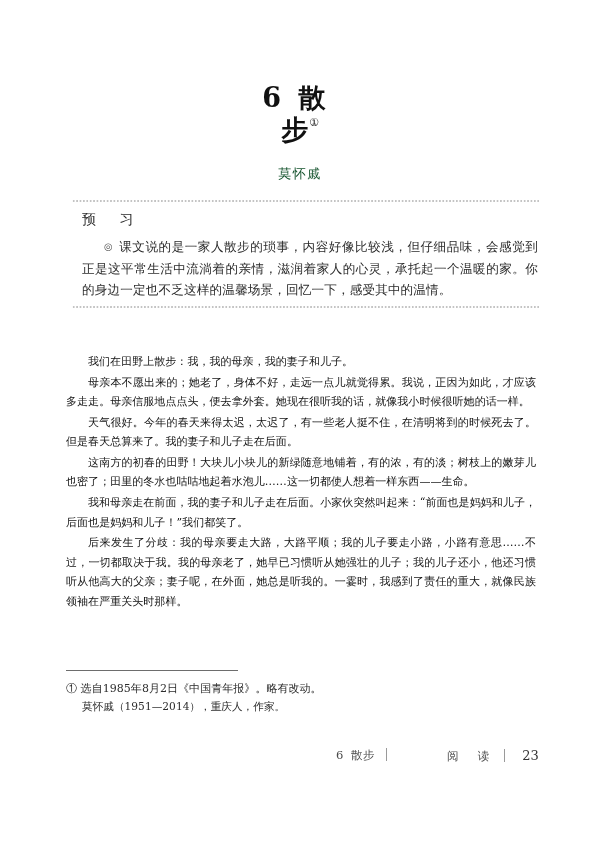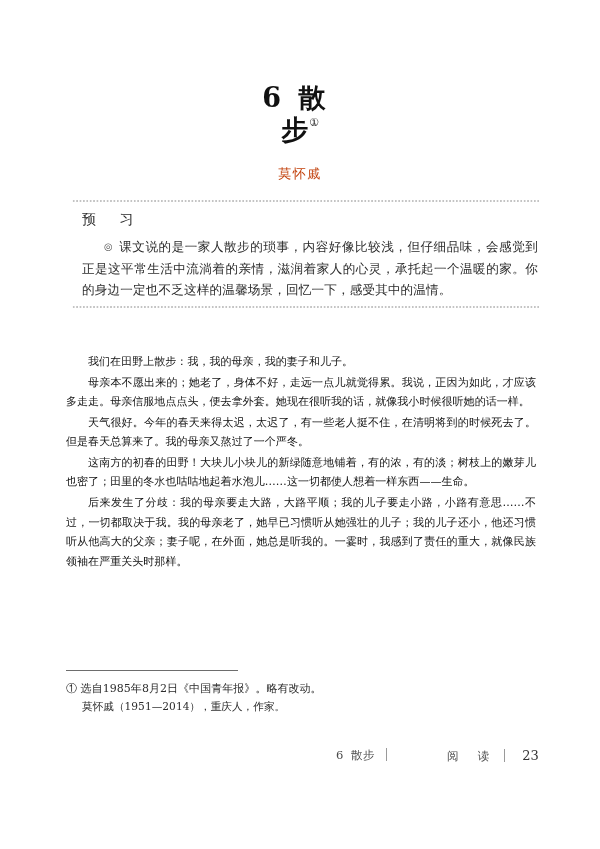--- a/index.html
+++ b/index.html
@@ -56,21 +56,21 @@
     vertical-align: super;
     font-weight: normal;
     position: relative;
     top: -3px;
     left: 1px;
   }
   .author {
     margin-top: 18px;
     font-size: 13px;
     letter-spacing: 0.12em;
-    color: #c2410c;
+    color: #14532d;
   }
 
   
   .preview-box {
     position: absolute;
     left: 72px;
     top: 192px;
     width: 468px;
     padding-top: 8px;
     padding-bottom: 6px;
@@ -217,22 +217,23 @@
     <div class="preview-inner">
       <div class="preview-heading">预　习</div>
       <div class="preview-item"><span class="bullet">◎</span><span>课文说的是一家人散步的琐事，内容好像比较浅，但仔细品味，会感觉到正是这平常生活中流淌着的亲情，滋润着家人的心灵，承托起一个温暖的家。你的身边一定也不乏这样的温馨场景，回忆一下，感受其中的温情。</span></div>
     </div>
     <div class="dot-rule"></div>
   </div>
 
   <div class="body-text">
     <p class="para">我们在田野上散步：我，我的母亲，我的妻子和儿子。</p>
     <p class="para">母亲本不愿出来的；她老了，身体不好，走远一点儿就觉得累。我说，正因为如此，才应该多走走。母亲信服地点点头，便去拿外套。她现在很听我的话，就像我小时候很听她的话一样。</p>
-    <p class="para">天气很好。今年的春天来得太迟，太迟了，有一些老人挺不住，在清明将到的时候死去了。但是春天总算来了。我的母亲又熬过了一个严冬。</p>
+    <p class="para">天气很好。今年的春天来得太迟，太迟了，有一些老人挺不住，在清明将到的时候死去了。但是春天总算来了。我的妻子和儿子走在后面。</p>
     <p class="para">这南方的初春的田野！大块儿小块儿的新绿随意地铺着，有的浓，有的淡；树枝上的嫩芽儿也密了；田里的冬水也咕咕地起着水泡儿……这一切都使人想着一样东西——生命。</p>
+    <p class="para">我和母亲走在前面，我的妻子和儿子走在后面。小家伙突然叫起来：“前面也是妈妈和儿子，后面也是妈妈和儿子！”我们都笑了。</p>
     <p class="para">后来发生了分歧：我的母亲要走大路，大路平顺；我的儿子要走小路，小路有意思……不过，一切都取决于我。我的母亲老了，她早已习惯听从她强壮的儿子；我的儿子还小，他还习惯听从他高大的父亲；妻子呢，在外面，她总是听我的。一霎时，我感到了责任的重大，就像民族领袖在严重关头时那样。</p>
   </div>
 
   <div class="footnote-area">
     <div class="footnote-rule"></div>
     <div class="footnote"><span>①</span>&nbsp;<span>选自1985年8月2日《中国青年报》。略有改动。</span></div>
     <div class="footnote-sub">莫怀戚（1951—2014），重庆人，作家。</div>
   </div>
 
   <div class="page-footer">

